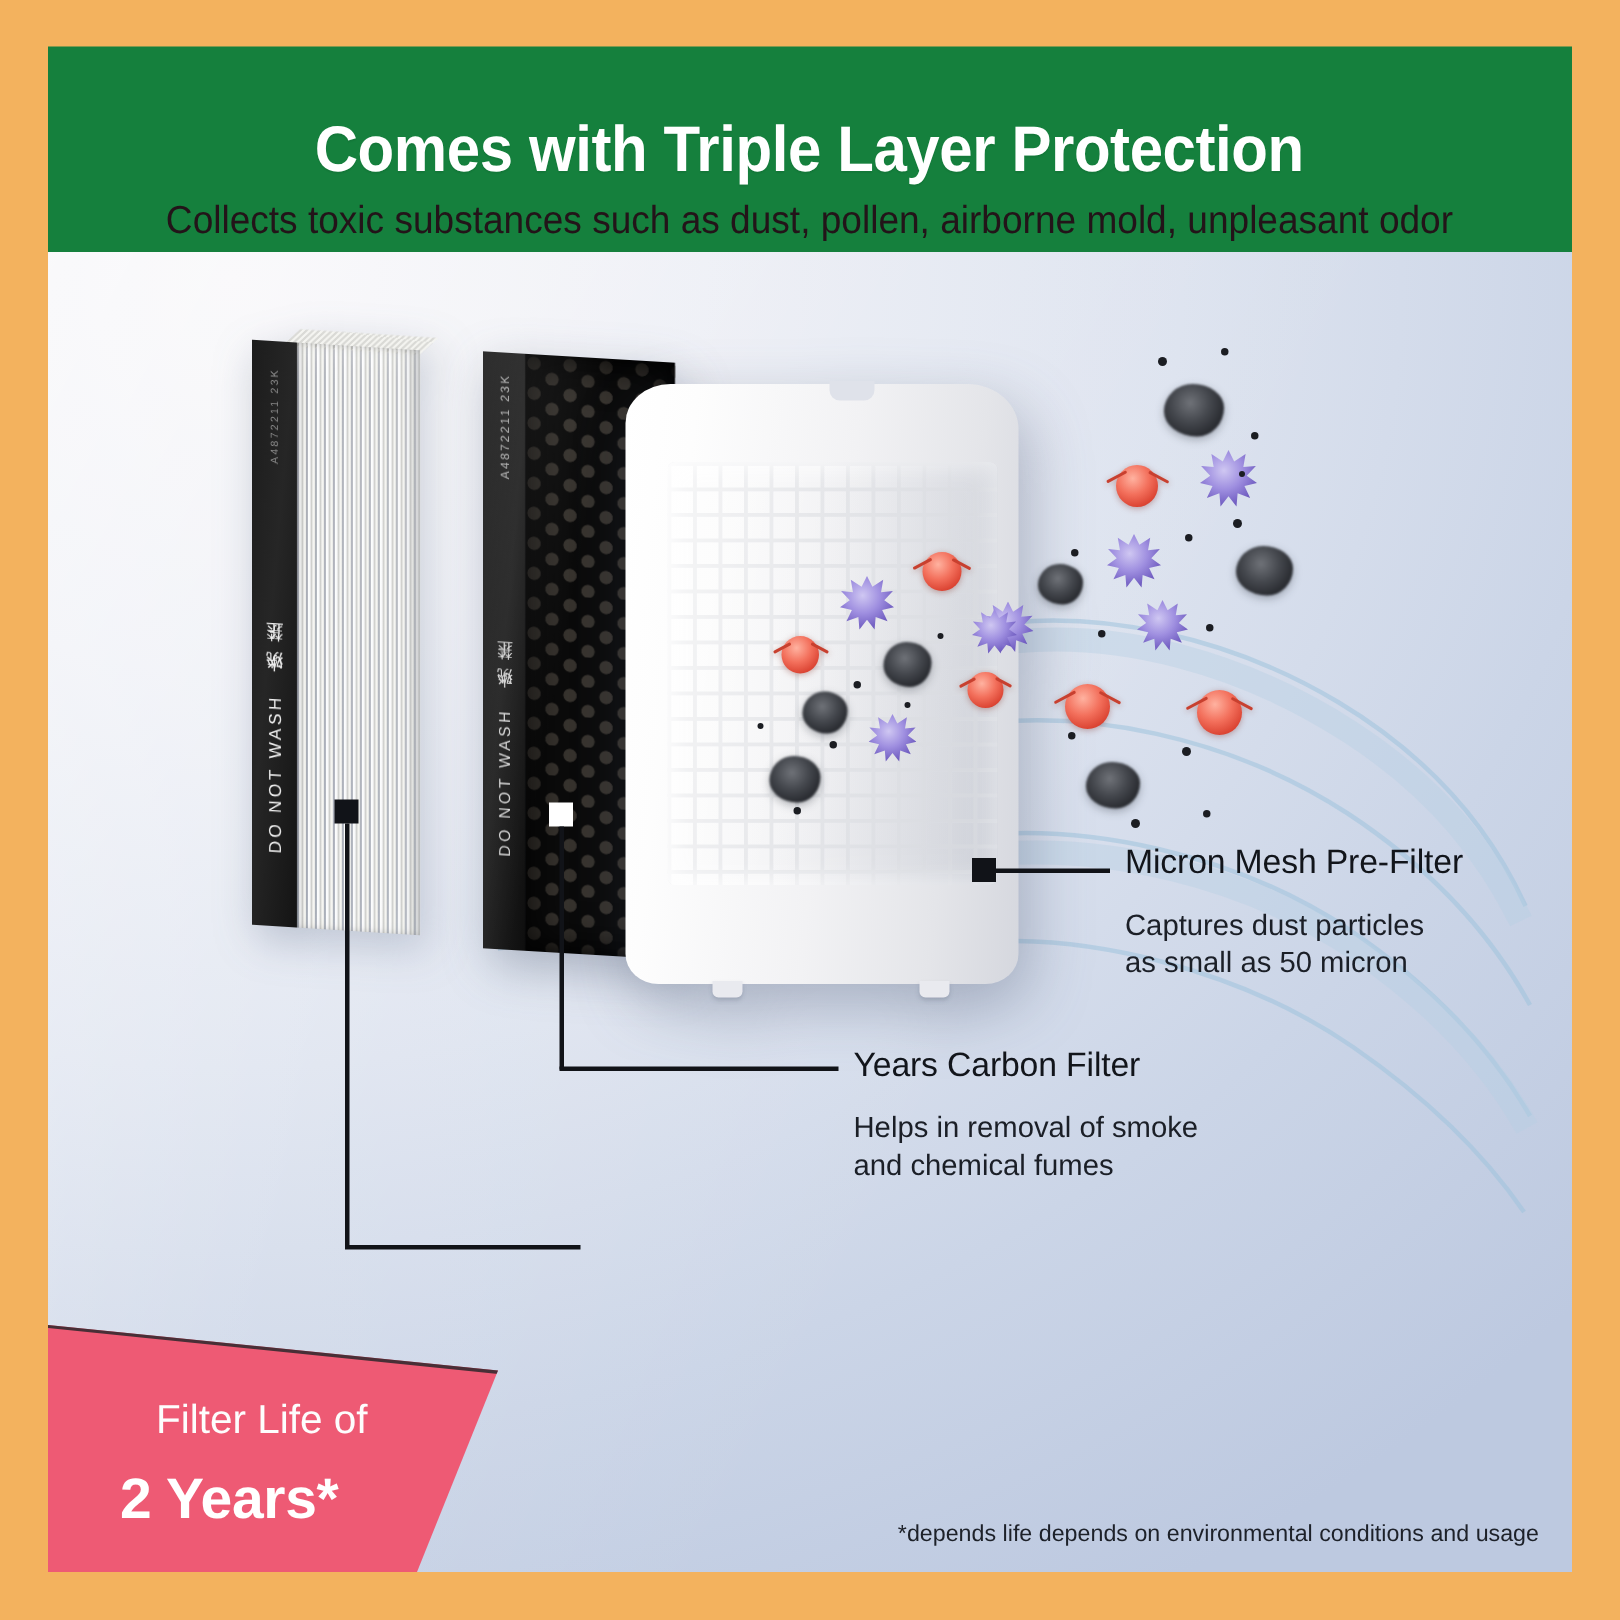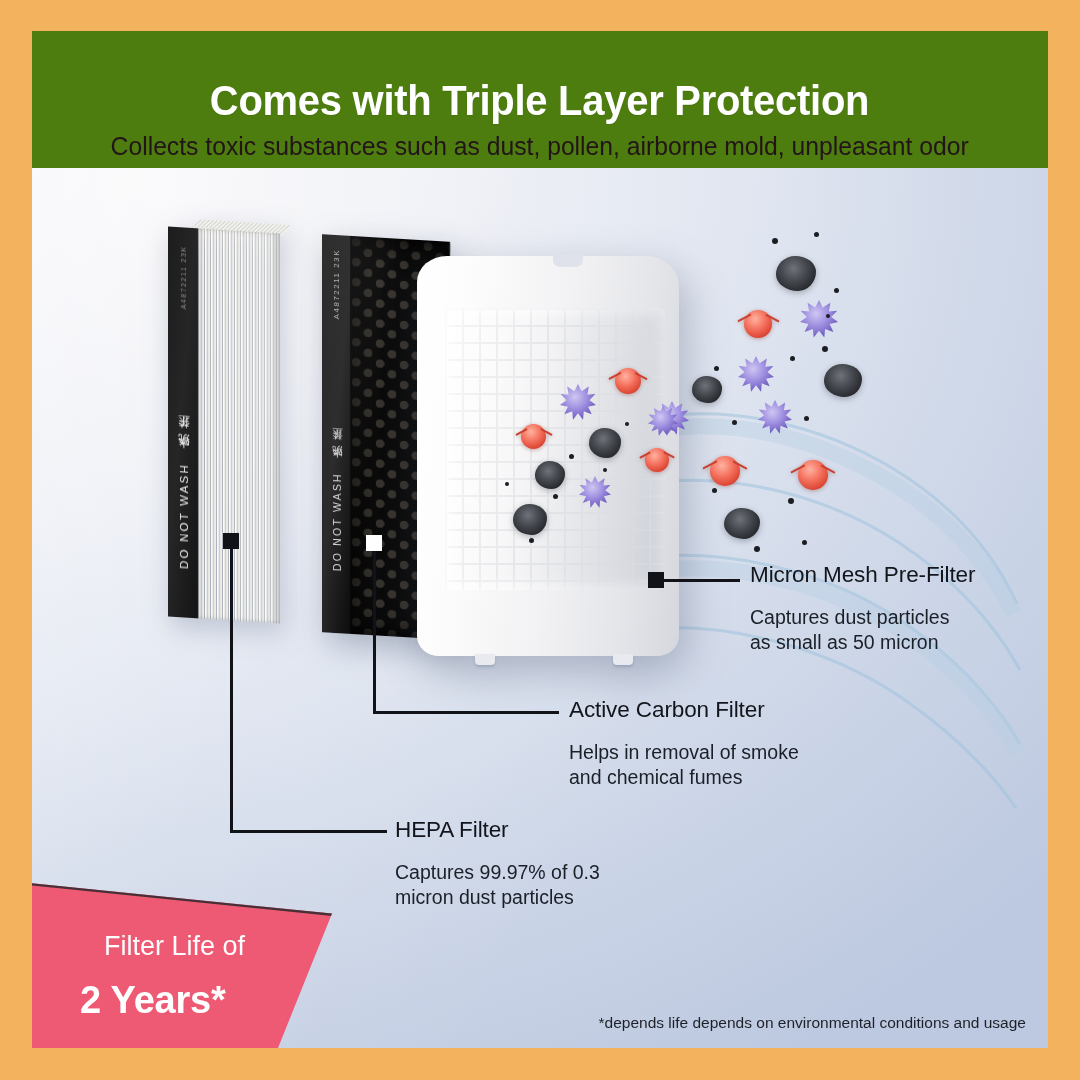--- a/index.html
+++ b/index.html
@@ -10,21 +10,21 @@
     overflow:hidden;
     position:relative;
   }
 
   
   #frame { position:absolute; inset:0; background:#f3b25e; }
 
   
   #header {
     position:absolute; left:32px; top:31px; width:1016px; height:177px;
-    background:#4d7c0f;
+    background:#15803d;
     display:flex; flex-direction:column; align-items:center; justify-content:center;
     overflow:hidden;
   }
   #title {
     color:#ffffff; font-weight:bold; font-size:43px; letter-spacing:-0.3px;
     transform:scaleX(0.93); transform-origin:center;
     line-height:1.05; white-space:nowrap; text-shadow:0 1px 1px rgba(0,0,0,.07);
   }
   #subtitle {
     color:#231419; font-size:26px; margin-top:9px; white-space:nowrap;
@@ -309,33 +309,28 @@
     <div class="callout" style="left:718px; top:394px;">
       <h3>Micron Mesh Pre-Filter</h3>
       <p>Captures dust particles
 as small as 50 micron</p>
     </div>
 
     <div class="marker white" style="left:334px; top:367px;"></div>
     <div class="lead v" style="left:341px; top:383px; height:162px;"></div>
     <div class="lead h" style="left:341px; top:543px; width:186px;"></div>
     <div class="callout" style="left:537px; top:529px;">
-      <h3>Active Carbon Filter</h3>
+      <h3>Years Carbon Filter</h3>
       <p>Helps in removal of smoke
 and chemical fumes</p>
     </div>
 
     <div class="marker black" style="left:191px; top:365px;"></div>
     <div class="lead v" style="left:198px; top:381px; height:283px;"></div>
     <div class="lead h" style="left:198px; top:662px; width:157px;"></div>
-    <div class="callout" style="left:363px; top:649px;">
-      <h3>HEPA Filter</h3>
-      <p>Captures 99.97% of 0.3
-micron dust particles</p>
-    </div>
 
     <div id="lifebadge">
       <div class="edge"></div>
       <div class="txt">
         <div class="l1">Filter Life of</div>
         <div class="l2">2 Years*</div>
       </div>
     </div>
 
     <div id="footnote">*depends life depends on environmental conditions and usage</div>

